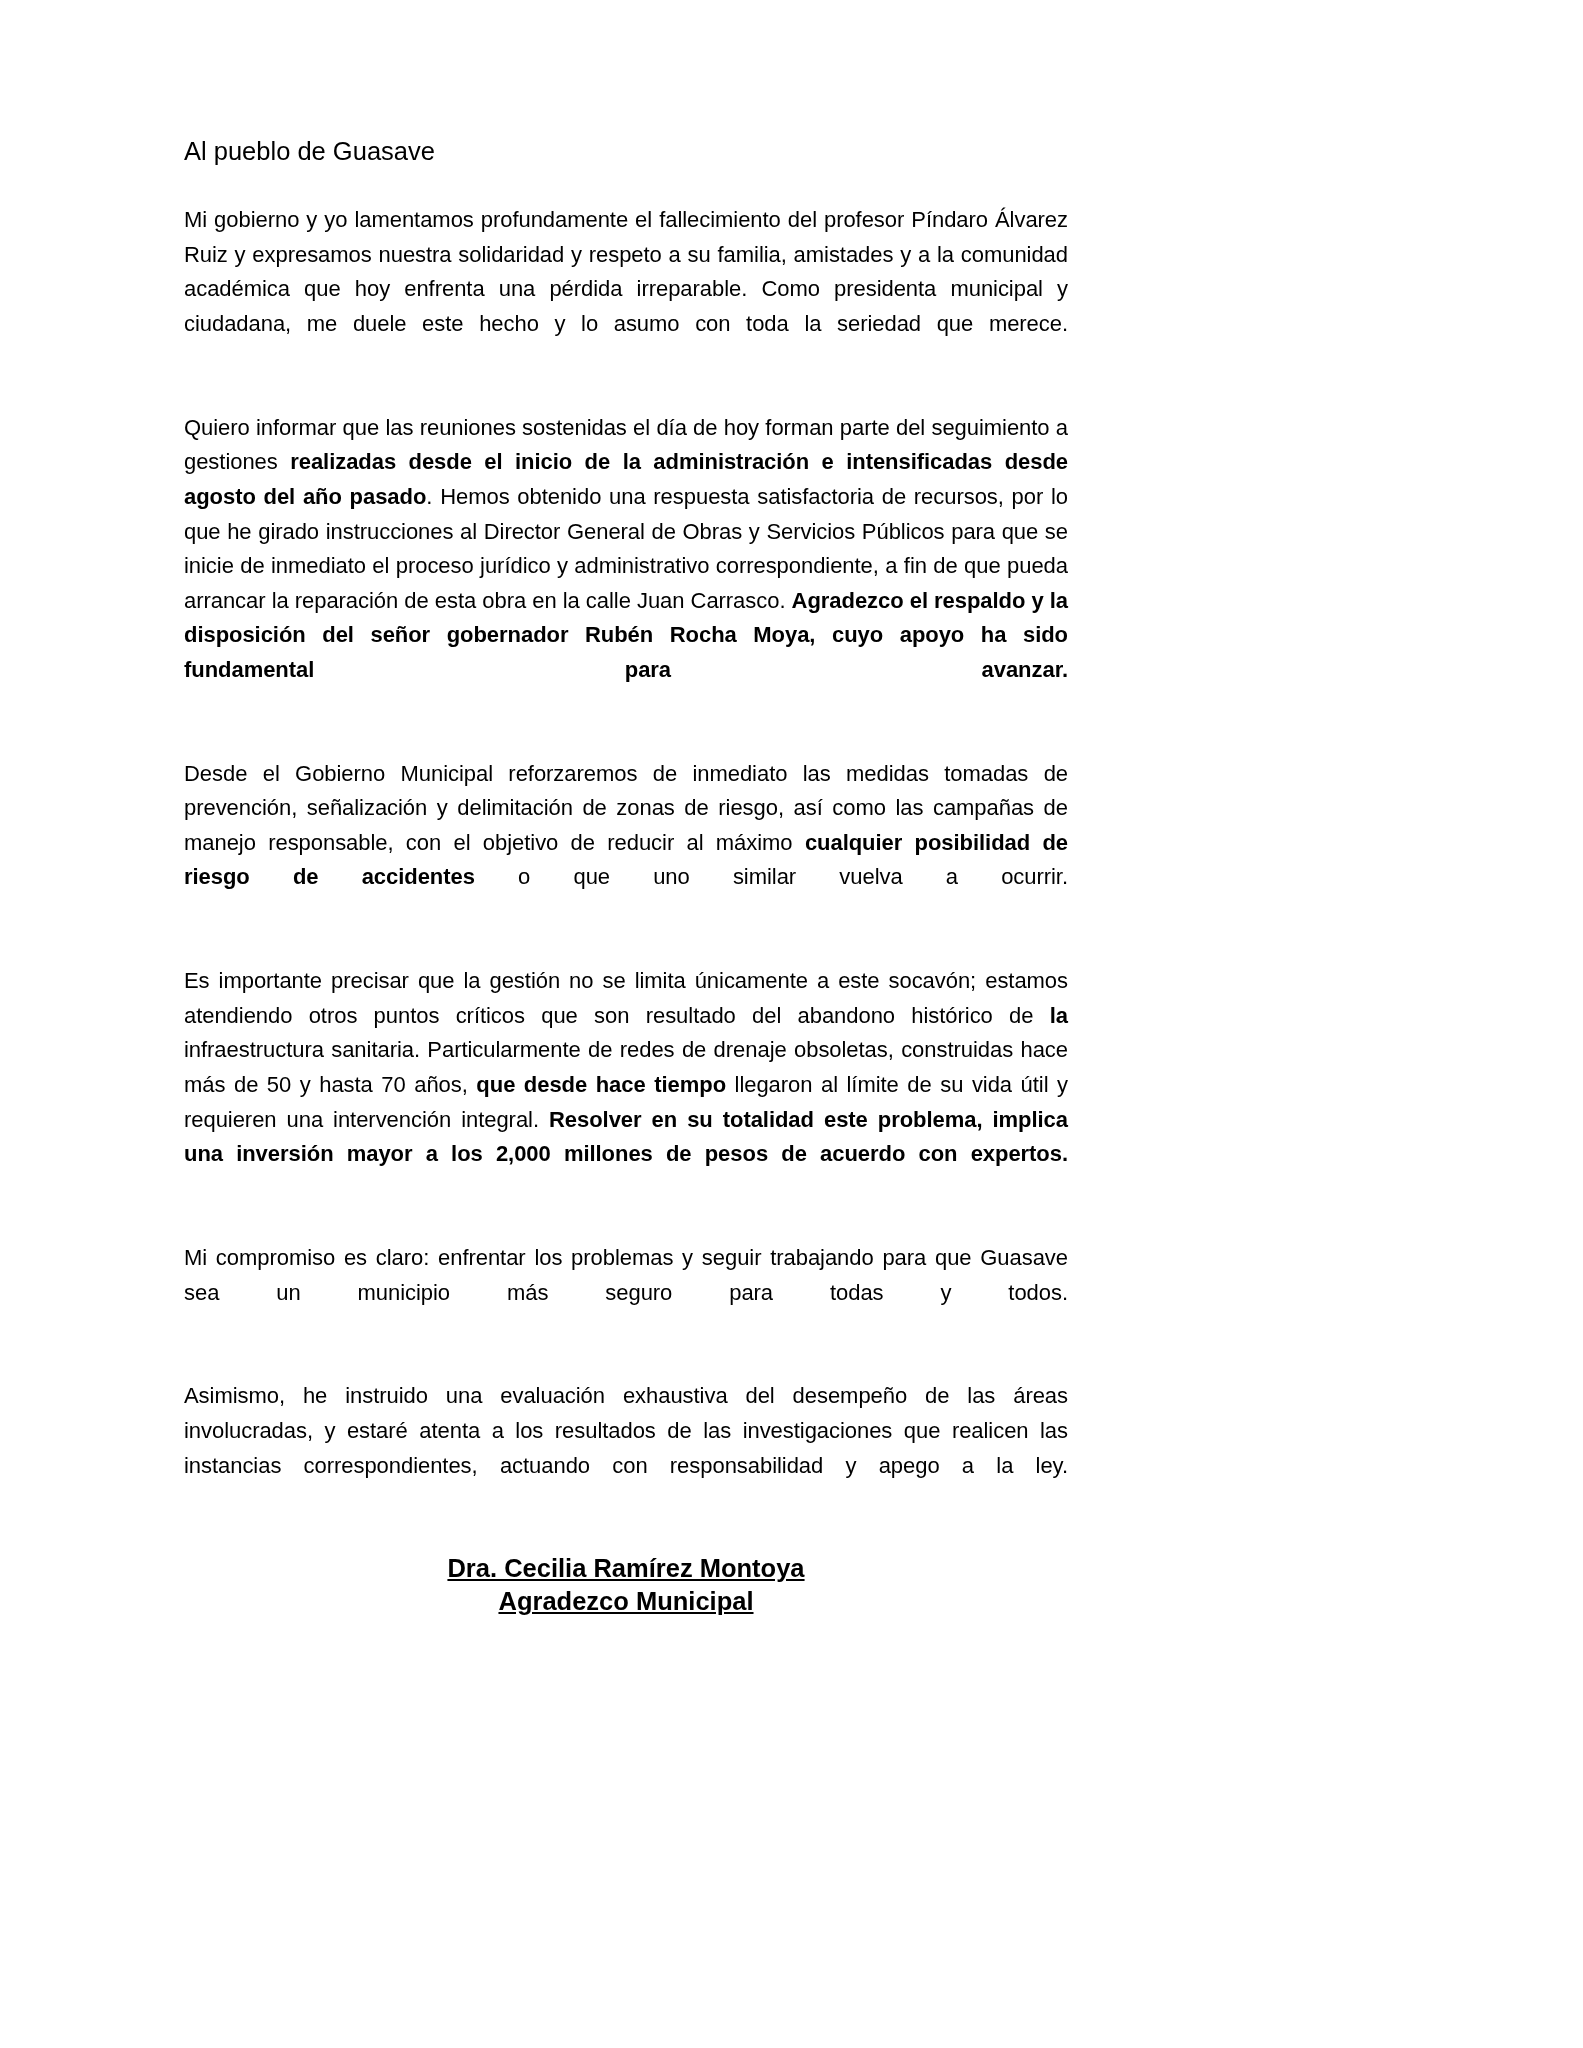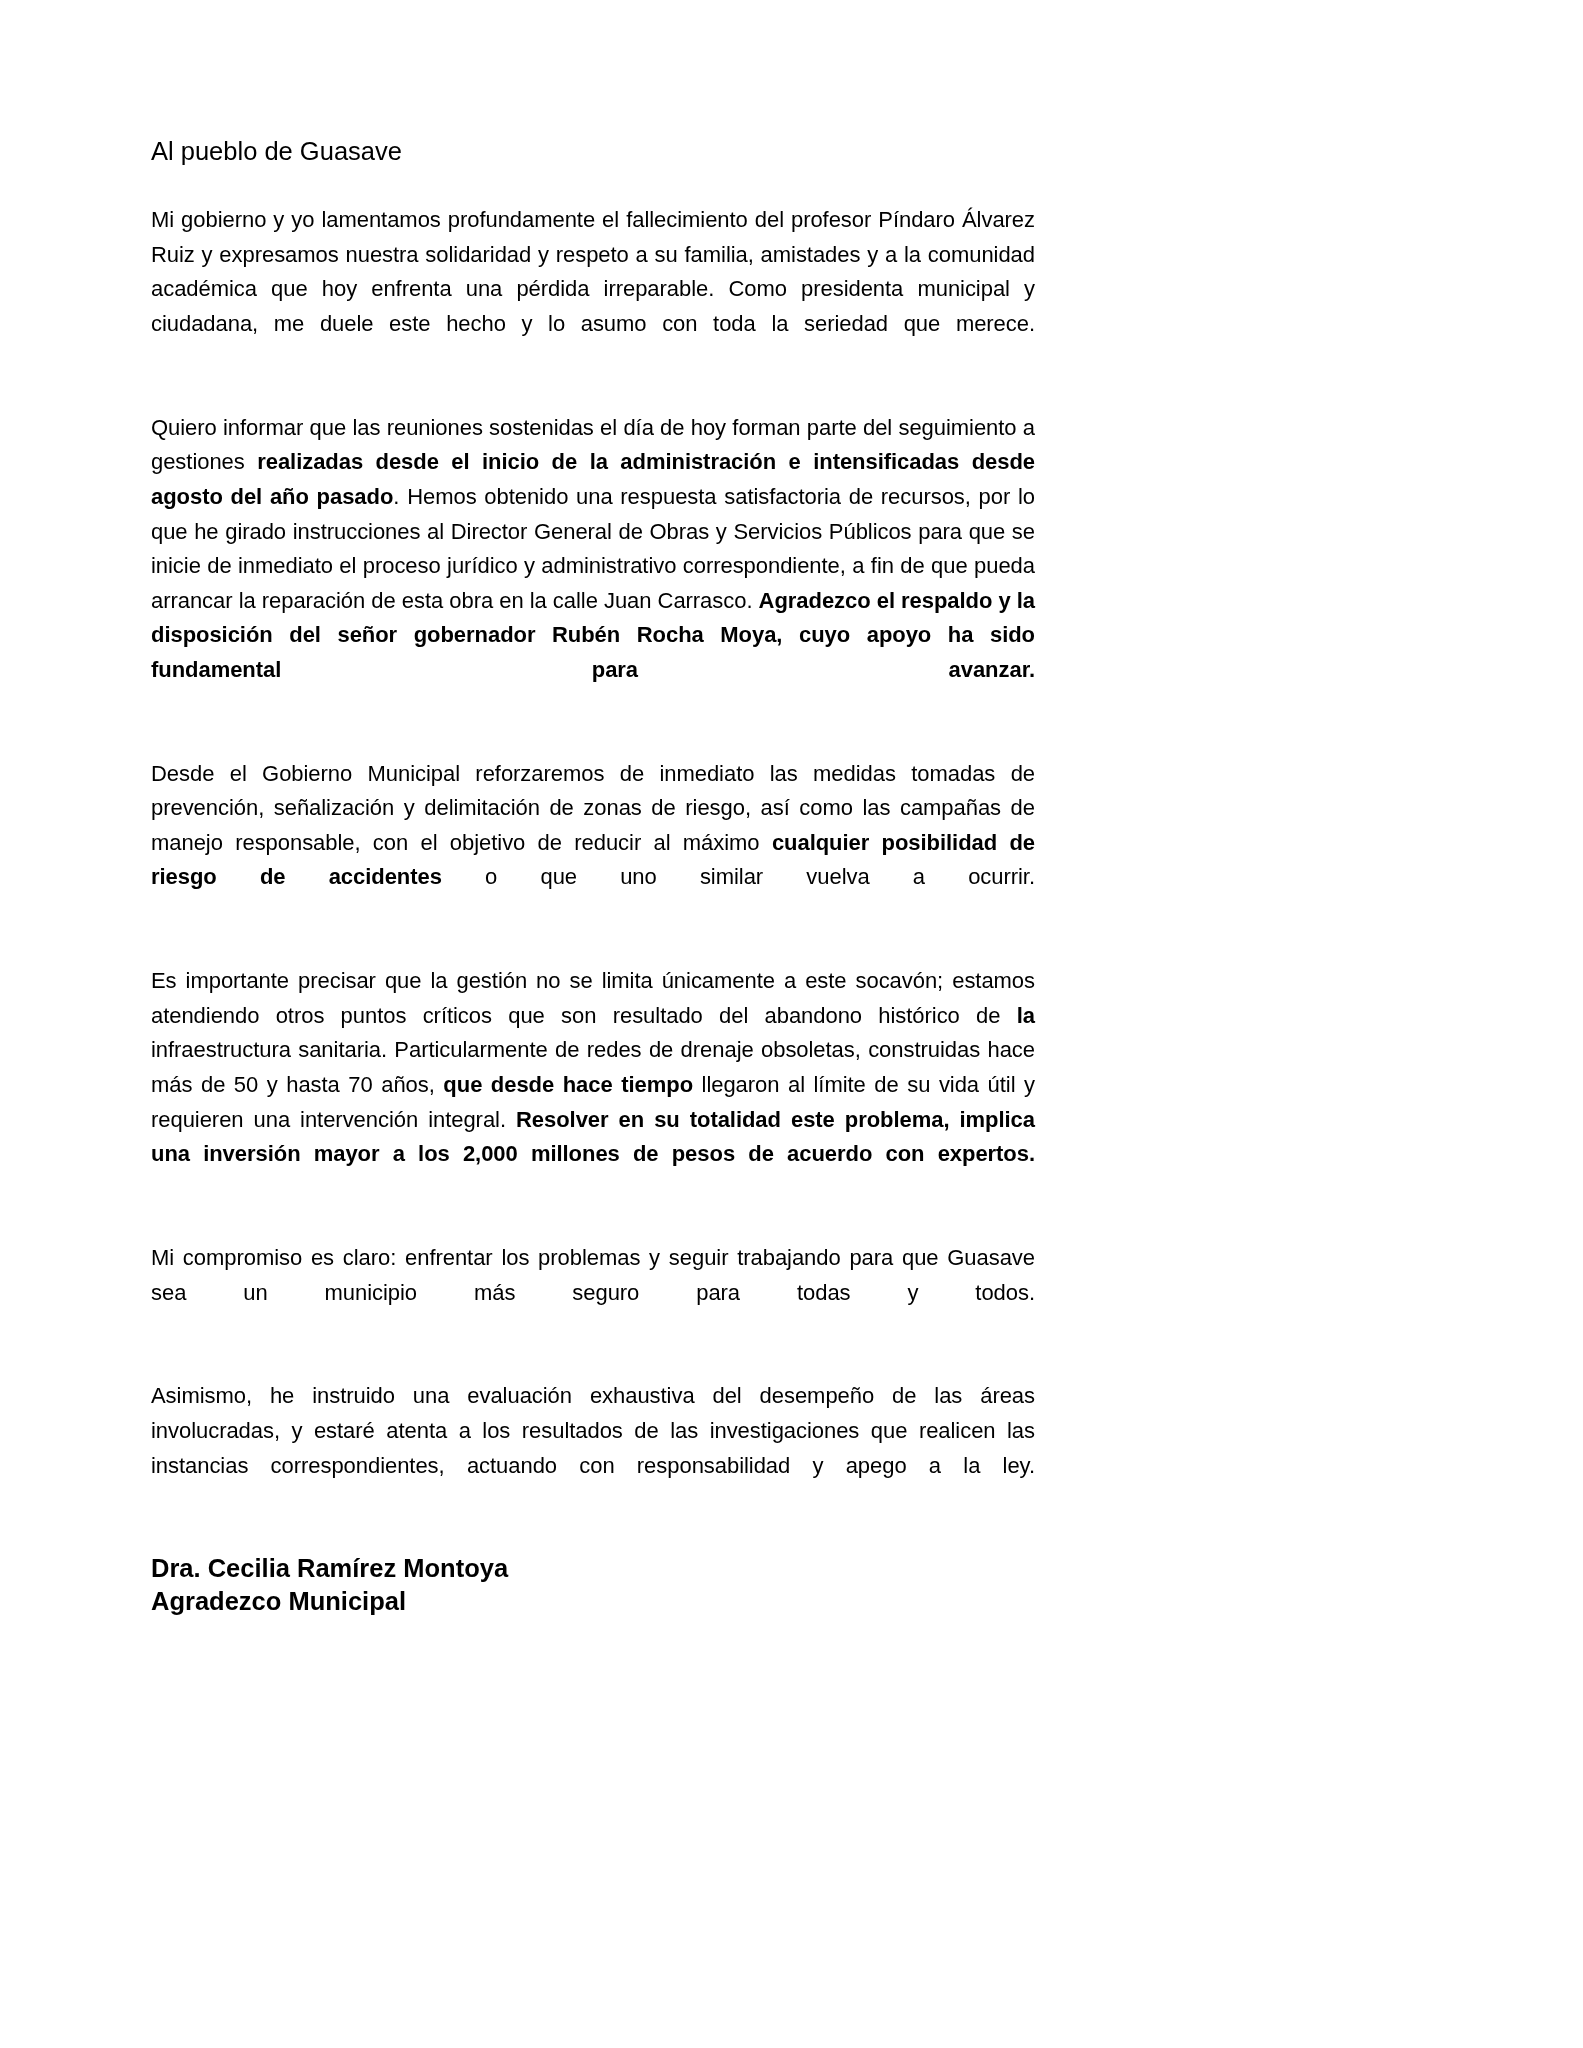--- a/index.html
+++ b/index.html
@@ -17,21 +17,21 @@
     position: relative;
     width: 1583px;
     height: 2048px;
     margin: 0 auto;
     background: #ffffff;
     box-sizing: border-box;
     overflow: hidden;
   }
   .content {
     position: absolute;
-    left: 151px;
+    left: 184px;
     top: 134px;
     width: 884px;
   }
   
   .doc-text {
     font-family: "Liberation Sans Narrow", "Liberation Sans", "DejaVu Sans Condensed", "DejaVu Sans", sans-serif;
     font-stretch: condensed;
     transform-origin: left top;
   }
   p.para {
@@ -48,24 +48,25 @@
     font-size: 25.5px;
     line-height: 34.6px;
     margin: 0 0 34.6px 0;
     text-align: left;
   }
   b, strong {
     font-weight: bold;
   }
   .signature {
     margin-top: 10px;
-    text-align: left;
+    text-align: center;
     font-size: 25.5px;
     line-height: 33px;
     font-weight: bold;
+    text-decoration: underline;
   }
   .signature .sig-line {
     display: block;
     font-weight: bold;
   }
   
   p.para::after {
     content: "";
     display: inline-block;
     width: 100%;

